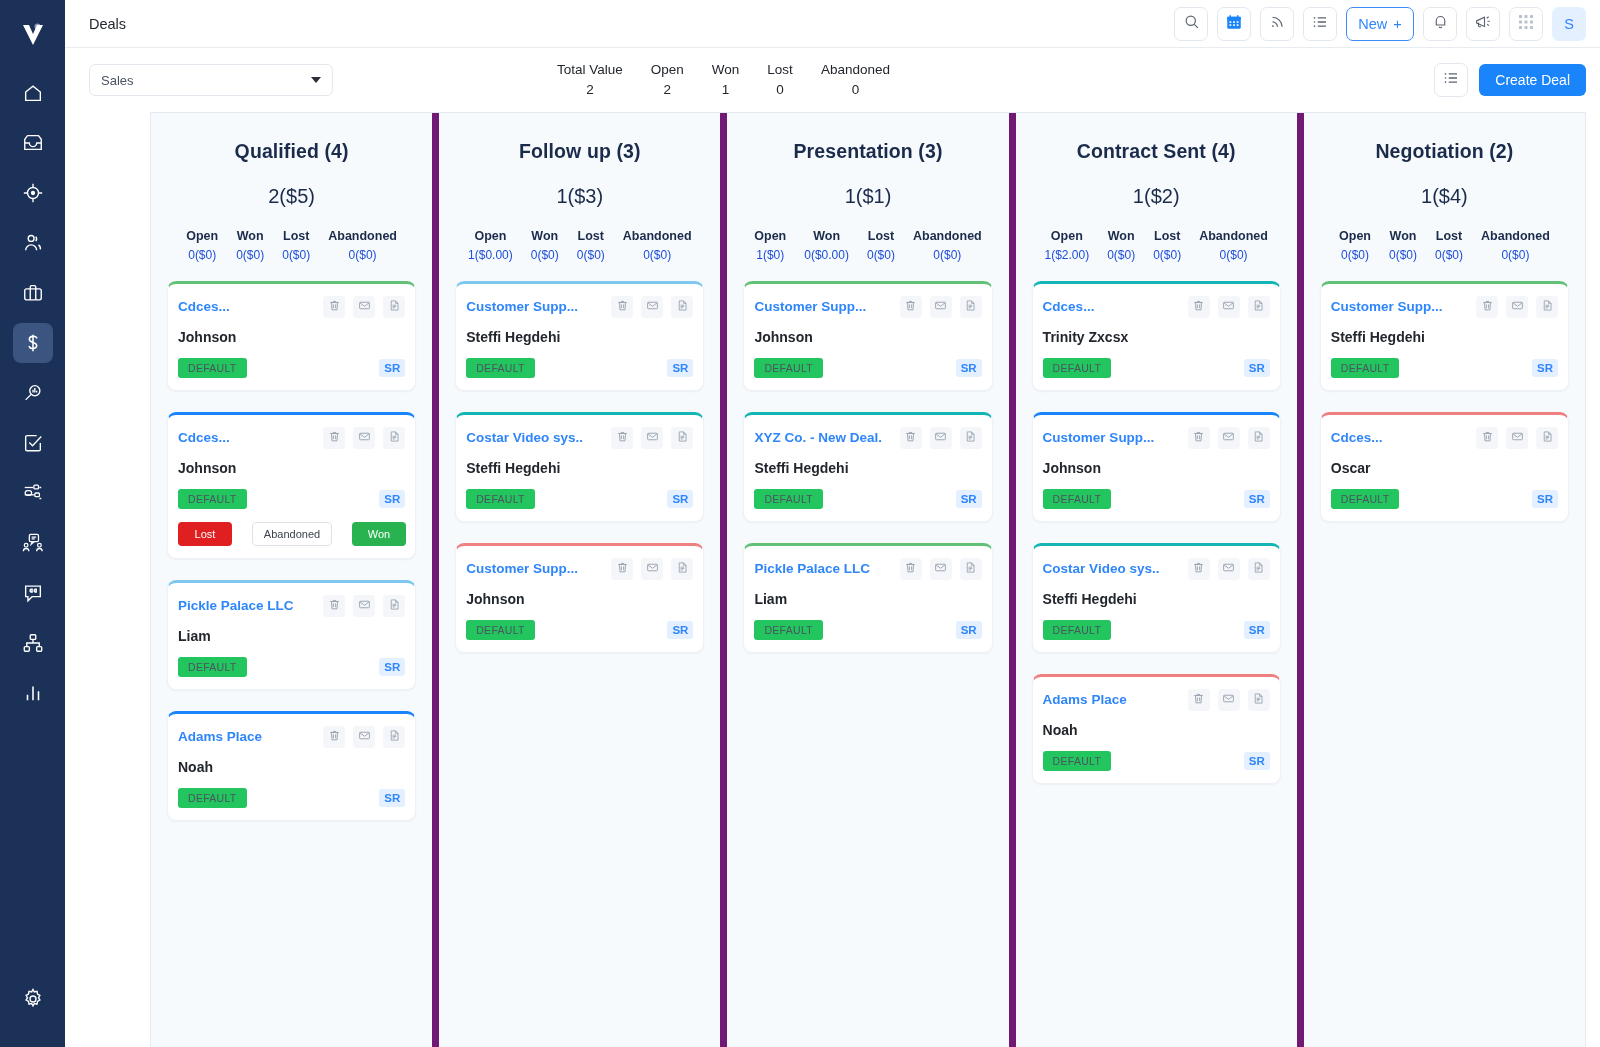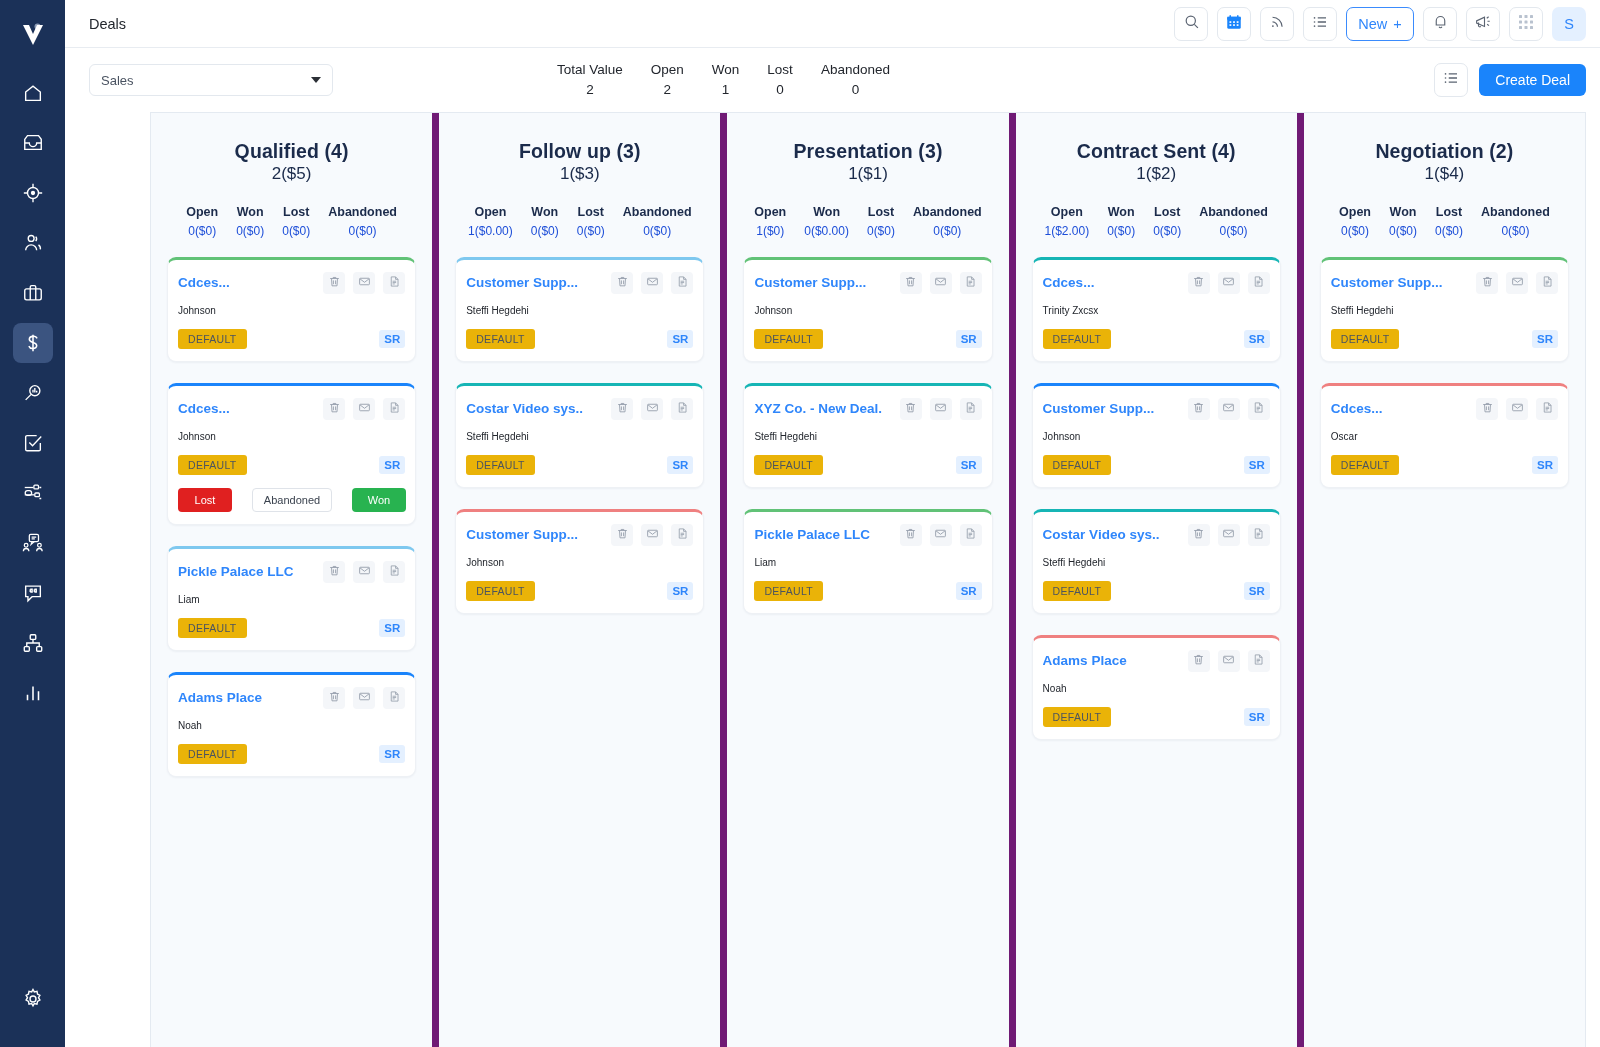--- a/index.html
+++ b/index.html
@@ -86,21 +86,21 @@
   
   .board {
     flex: 1; display: flex; align-items: stretch;
     margin: 0 14px 0 85px; border: 1px solid #e4eaf1;
     border-bottom: none; background: #f7fAFD; overflow: hidden;
   }
   .column { flex: 1; min-width: 0; border-right: 7px solid #701a75; background: #f7fafd; display: flex; flex-direction: column; }
   .column:last-child { border-right: none; }
   .col-head { padding: 27px 10px 0; text-align: center; }
   .col-title { font-size: 19.5px; font-weight: bold; color: #1b2b4b; letter-spacing: .1px; }
-  .col-sub { font-size: 17px; color: #1b2b4b; margin-top: 1px; }
+  .col-sub { font-size: 20px; color: #1b2b4b; margin-top: 22px; }
   .col-stats { display: flex; justify-content: center; margin-top: 20px; padding: 0 6px; }
   .stat { text-align: center; padding: 0 9px; }
   .stat .k { font-size: 12.5px; font-weight: bold; color: #1b2b4b; line-height: 17px; }
   .stat .v { font-size: 12px; color: #1d4ed8; line-height: 20px; }
 
   .cards { padding: 16px 16px 0; display: flex; flex-direction: column; gap: 21px; justify-content: space-between; }
 
   .card {
     background: #fff; border-radius: 9px;
     border: 1px solid #eef1f5;
@@ -112,24 +112,24 @@
   .card-row1 { display: flex; align-items: flex-start; }
   .card-title {
     flex: 1; font-size: 13.5px; font-weight: bold; color: #2f86fb;
     white-space: nowrap; overflow: hidden; text-overflow: clip; padding-top: 3px;
   }
   .card-actions { display: flex; gap: 8px; }
   .act {
     width: 22px; height: 22px; border-radius: 4px; background: #f4f6f9;
     display: flex; align-items: center; justify-content: center; cursor: pointer;
   }
-  .card-contact { font-size: 10px; color: #22262d; margin-top: 11px; font-weight: normal; }
+  .card-contact { font-size: 14px; color: #22262d; margin-top: 11px; font-weight: bold; }
   .card-row3 { display: flex; align-items: center; margin-top: 13px; }
   .tag {
-    background: #eab308; color: #4c545f; font-size: 10.5px;
+    background: #22c55e; color: #4c545f; font-size: 10.5px;
     padding: 4px 10px; border-radius: 3px; letter-spacing: .3px;
   }
   .row3-spacer { flex: 1; }
   .sr {
     background: #e4f0ff; color: #2f86fb; font-size: 11.5px; font-weight: bold;
     padding: 3px 5px; border-radius: 3px;
   }
   .card-row4 { display: flex; align-items: center; margin-top: 13px; gap: 10px; }
   .pill {
     font-size: 11px; border-radius: 4px; padding: 5px 0; text-align: center;

